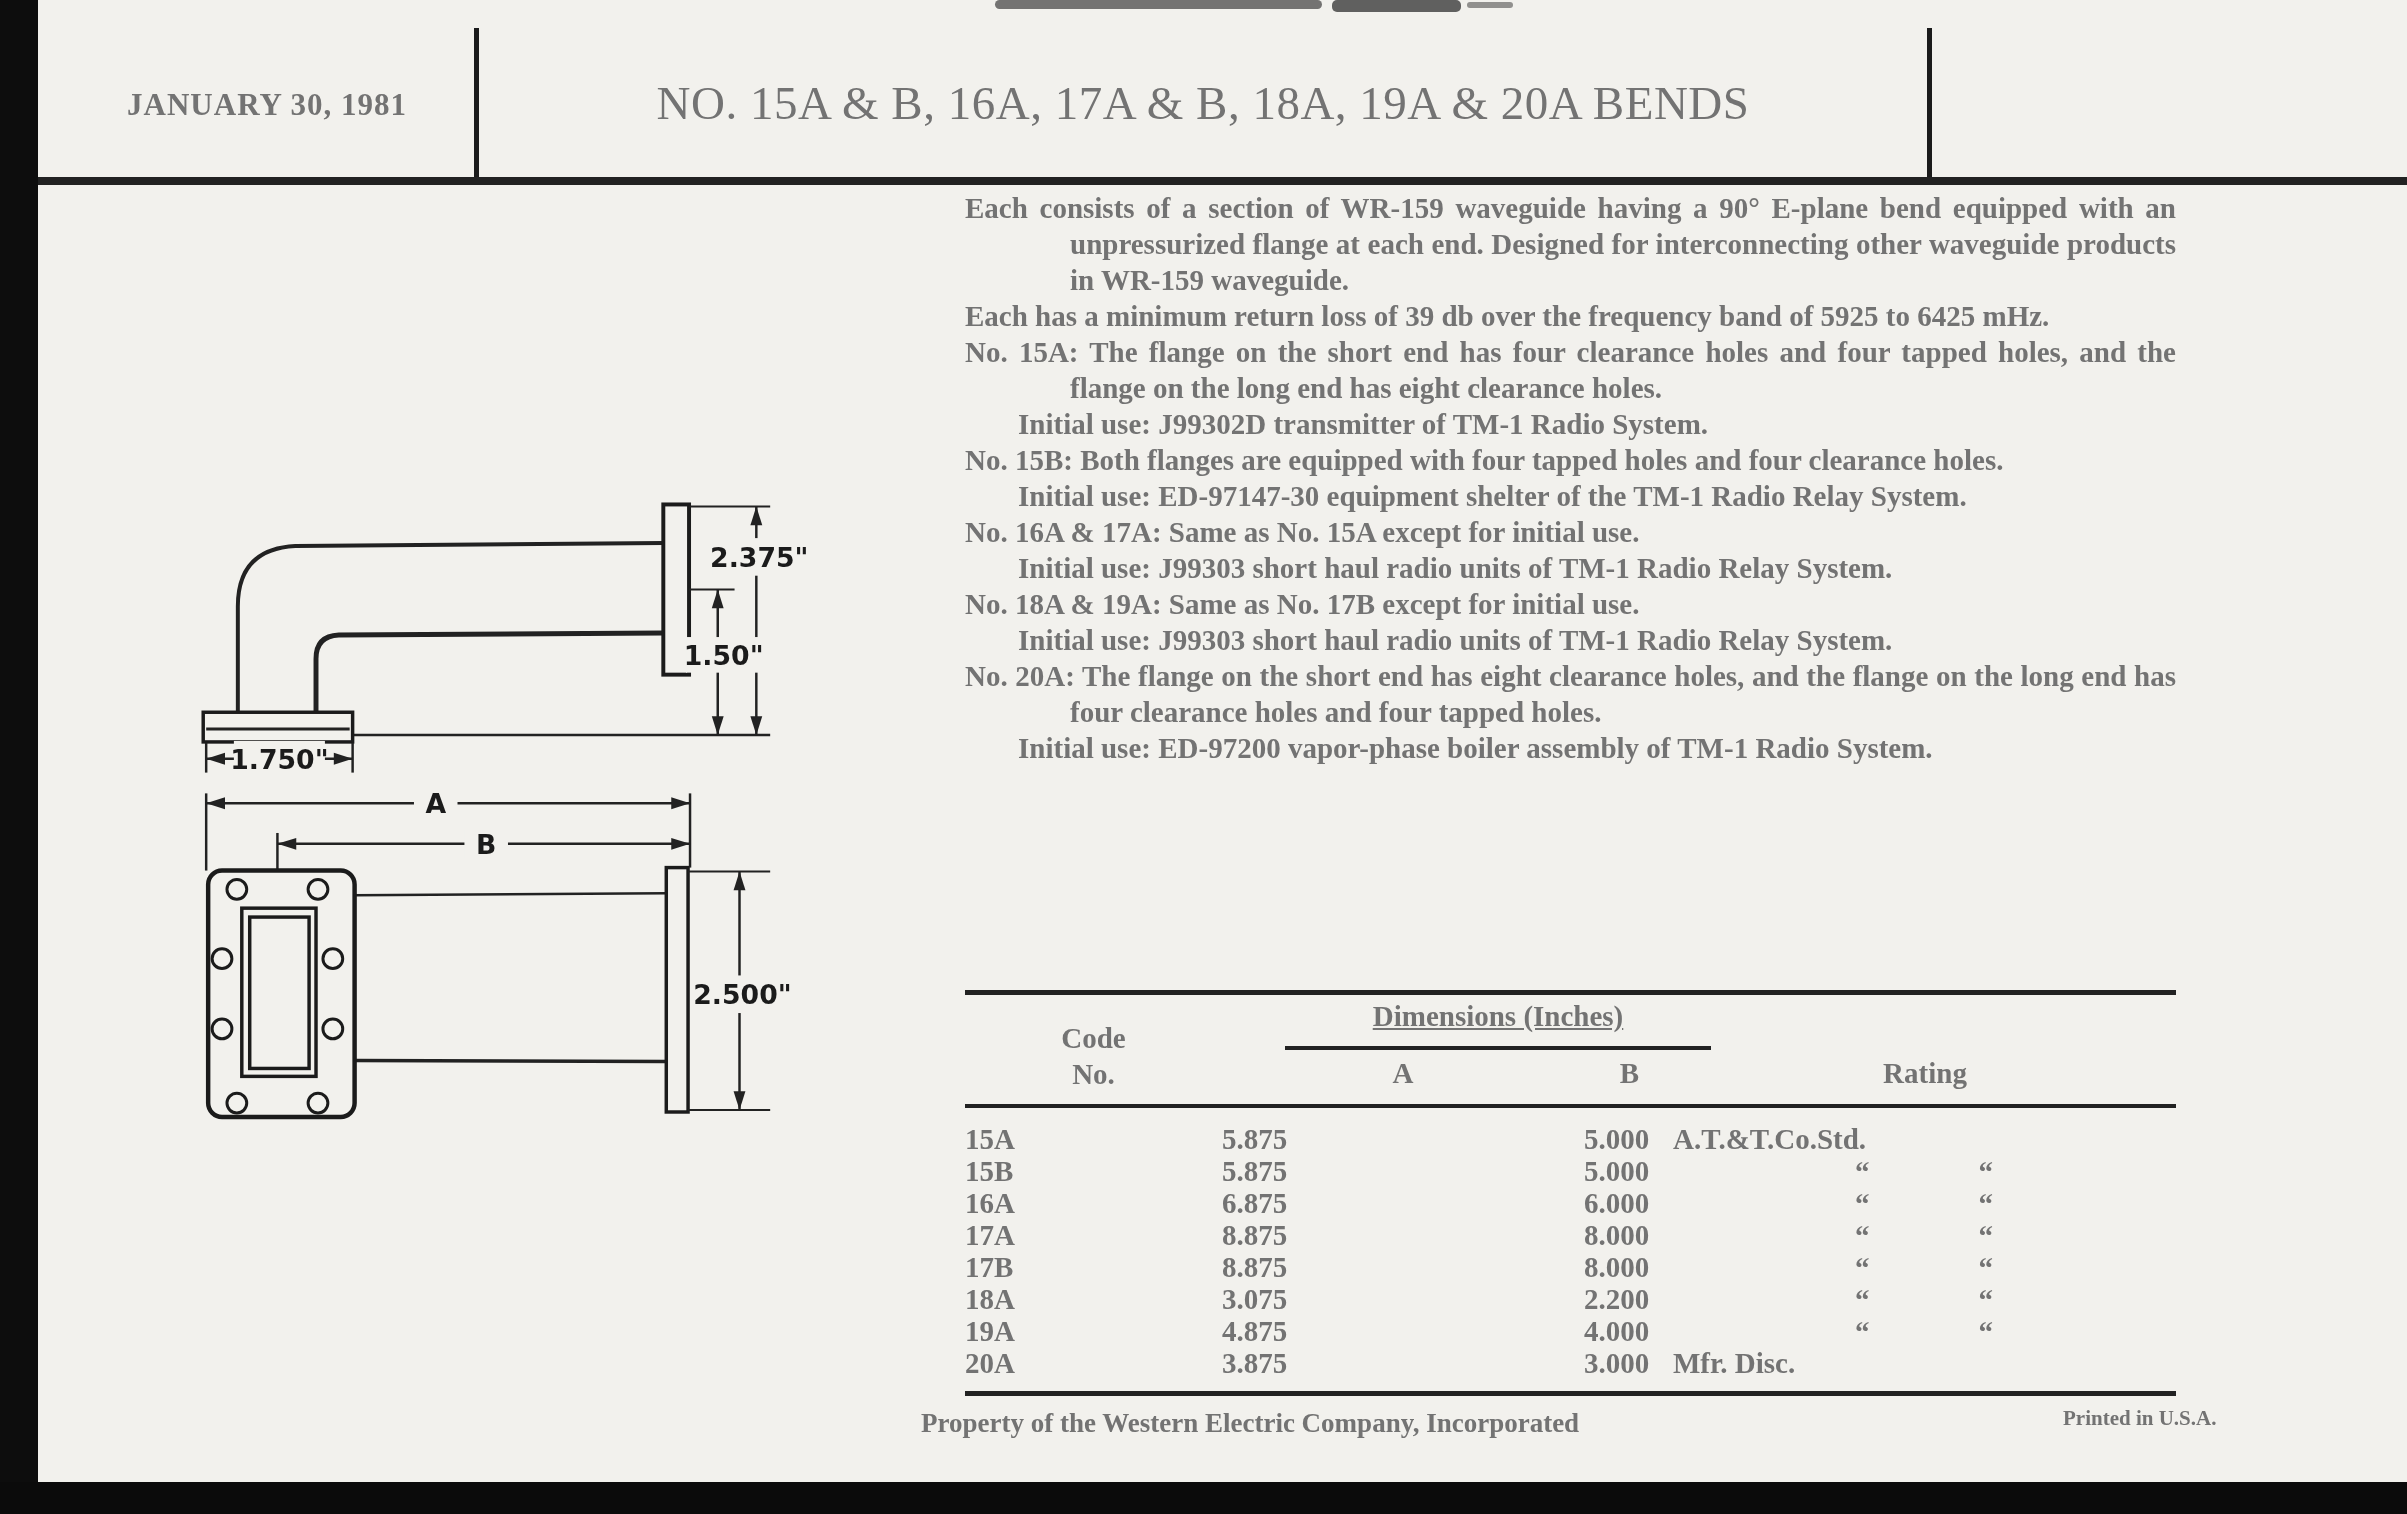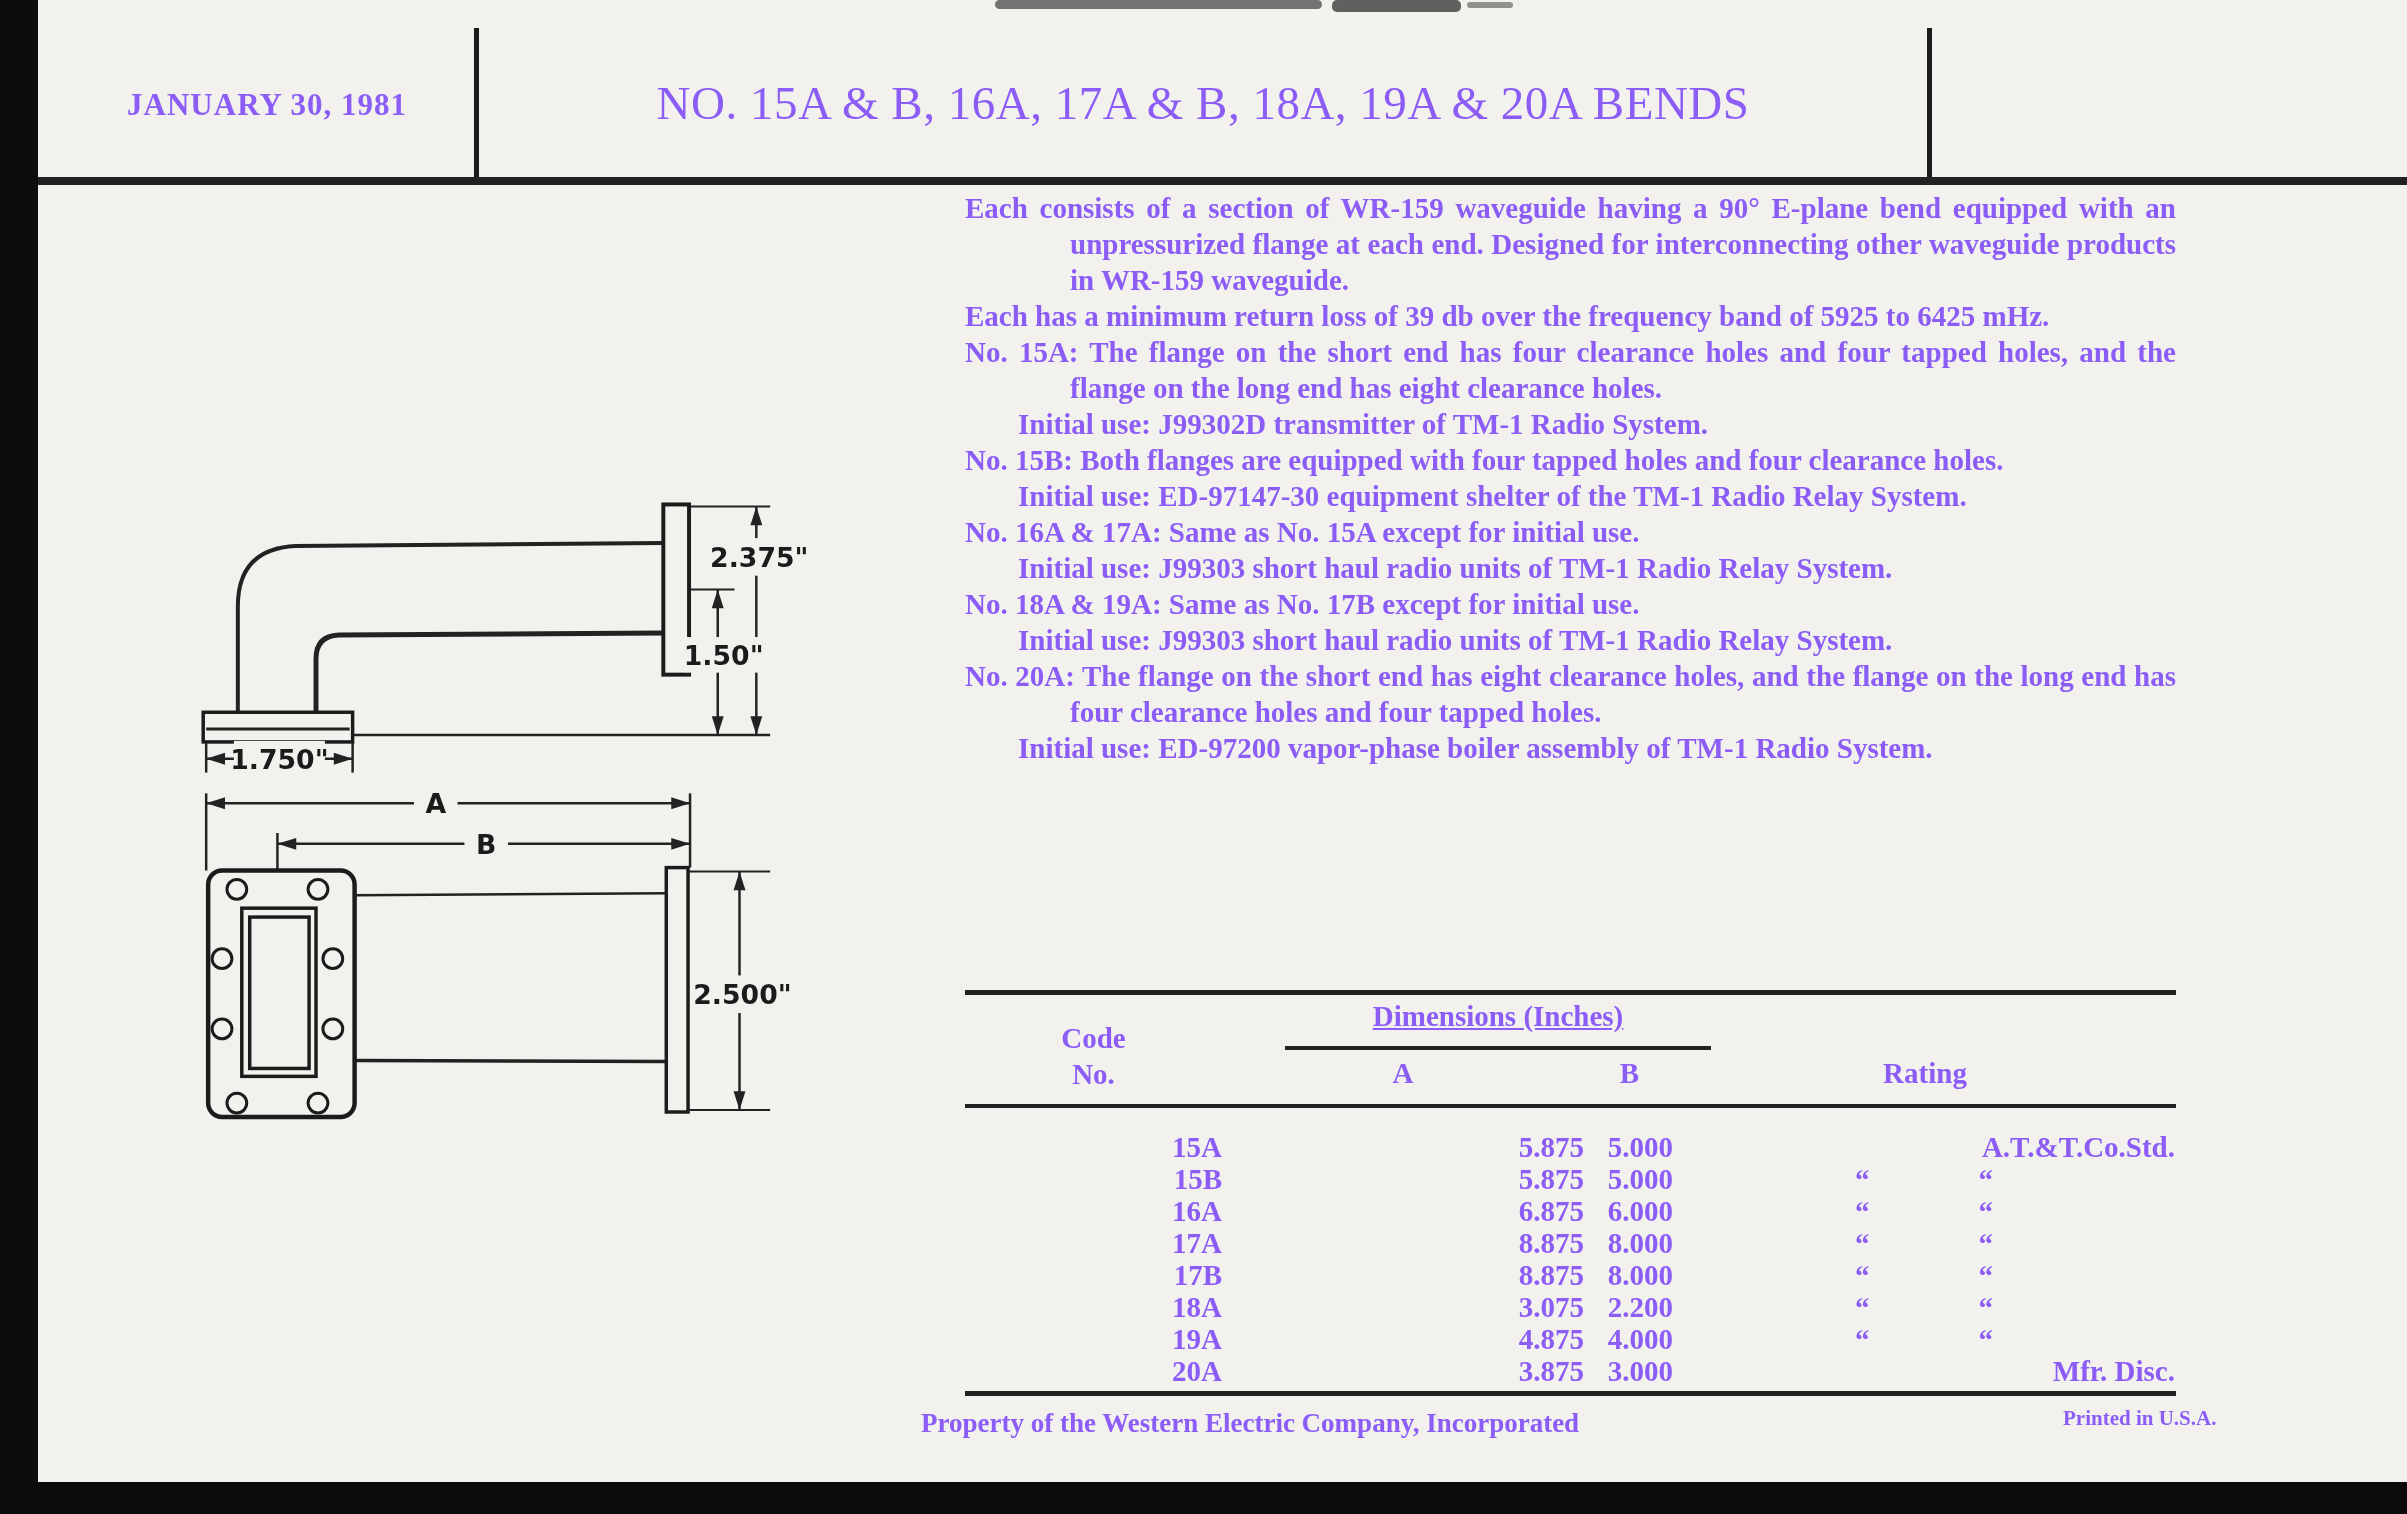--- a/index.html
+++ b/index.html
@@ -1,18 +1,18 @@
 <!DOCTYPE html>
 <html><head>
 <meta charset="utf-8">
 <style>
   html,body{margin:0;padding:0;background:#777;}
   .sheet{
     position:relative;width:2408px;height:1515px;overflow:hidden;
-    background:#f2f1ed;color:#8b5cf6;
+    background:#f2f1ed;color:#737373;
     font-family:"Liberation Serif", serif;
   }
   
   .edge-left{position:absolute;left:0;top:0;width:38px;height:1515px;background:#0d0d0d;}
   .edge-bottom{position:absolute;left:0;top:1482px;width:2408px;height:33px;background:#0b0b0b;}
   .smudge{position:absolute;background:#2f2f2f;border-radius:5px;}
   .smudge.s1{left:995px;top:0;width:327px;height:9px;opacity:.65;}
   .smudge.s2{left:1332px;top:0;width:129px;height:12px;opacity:.75;}
   .smudge.s3{left:1467px;top:2px;width:46px;height:6px;opacity:.5;}
 
@@ -42,21 +42,21 @@
   .t-rule.mid{top:114px;height:4px;}
   .t-rule.bot{top:401px;height:5px;}
   .t-dims{position:absolute;left:320px;top:10px;width:426px;text-align:center;text-decoration:underline;}
   .t-dims-rule{position:absolute;left:320px;top:56px;width:426px;height:4px;background:#222;}
   .t-code{position:absolute;left:0;top:30px;width:257px;text-align:center;line-height:36px;}
   .t-colA{position:absolute;left:257px;top:67px;width:362px;text-align:center;}
   .t-colB{position:absolute;left:620px;top:67px;width:89px;text-align:center;}
   .t-colR{position:absolute;left:709px;top:67px;width:502px;text-align:center;}
   .t-body{position:absolute;left:0;top:133px;width:1211px;}
   .trow{display:grid;grid-template-columns:257px 362px 89px 502px;height:32px;align-items:center;}
-  .tcell{text-align:right;margin-top:8px;}
+  .tcell{text-align:left;}
   .tcell.ditto{display:flex;justify-content:center;gap:109px;line-height:20px;}
 
   
   .foot-prop{position:absolute;left:921px;top:1408px;font-size:27px;font-weight:bold;}
   .foot-printed{position:absolute;left:2063px;top:1406px;font-size:21px;font-weight:bold;}
 
   
   .diagram{position:absolute;left:129px;top:436px;width:752px;height:693px;}
   .diagram .dline{stroke:#222;fill:none;}
   .diagram .dshape{stroke:#1b1b1b;fill:#f2f1ed;}

